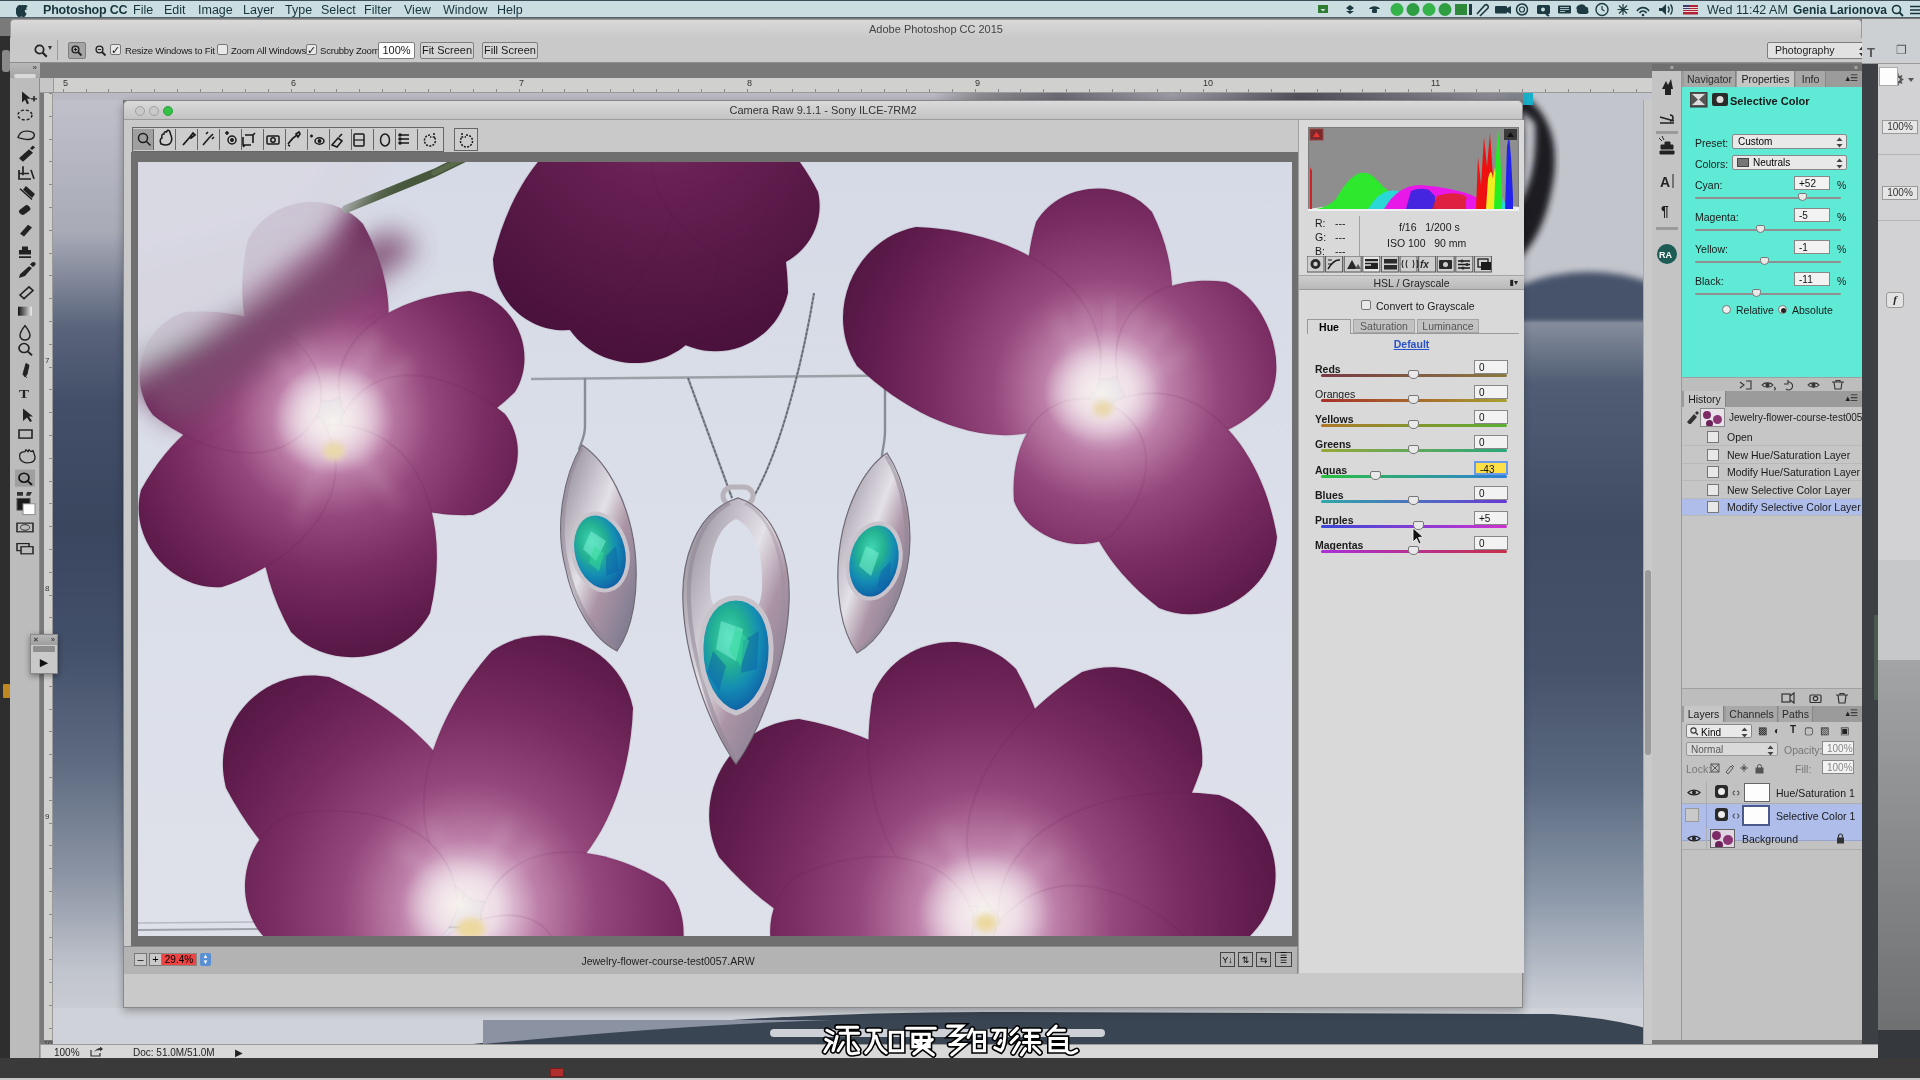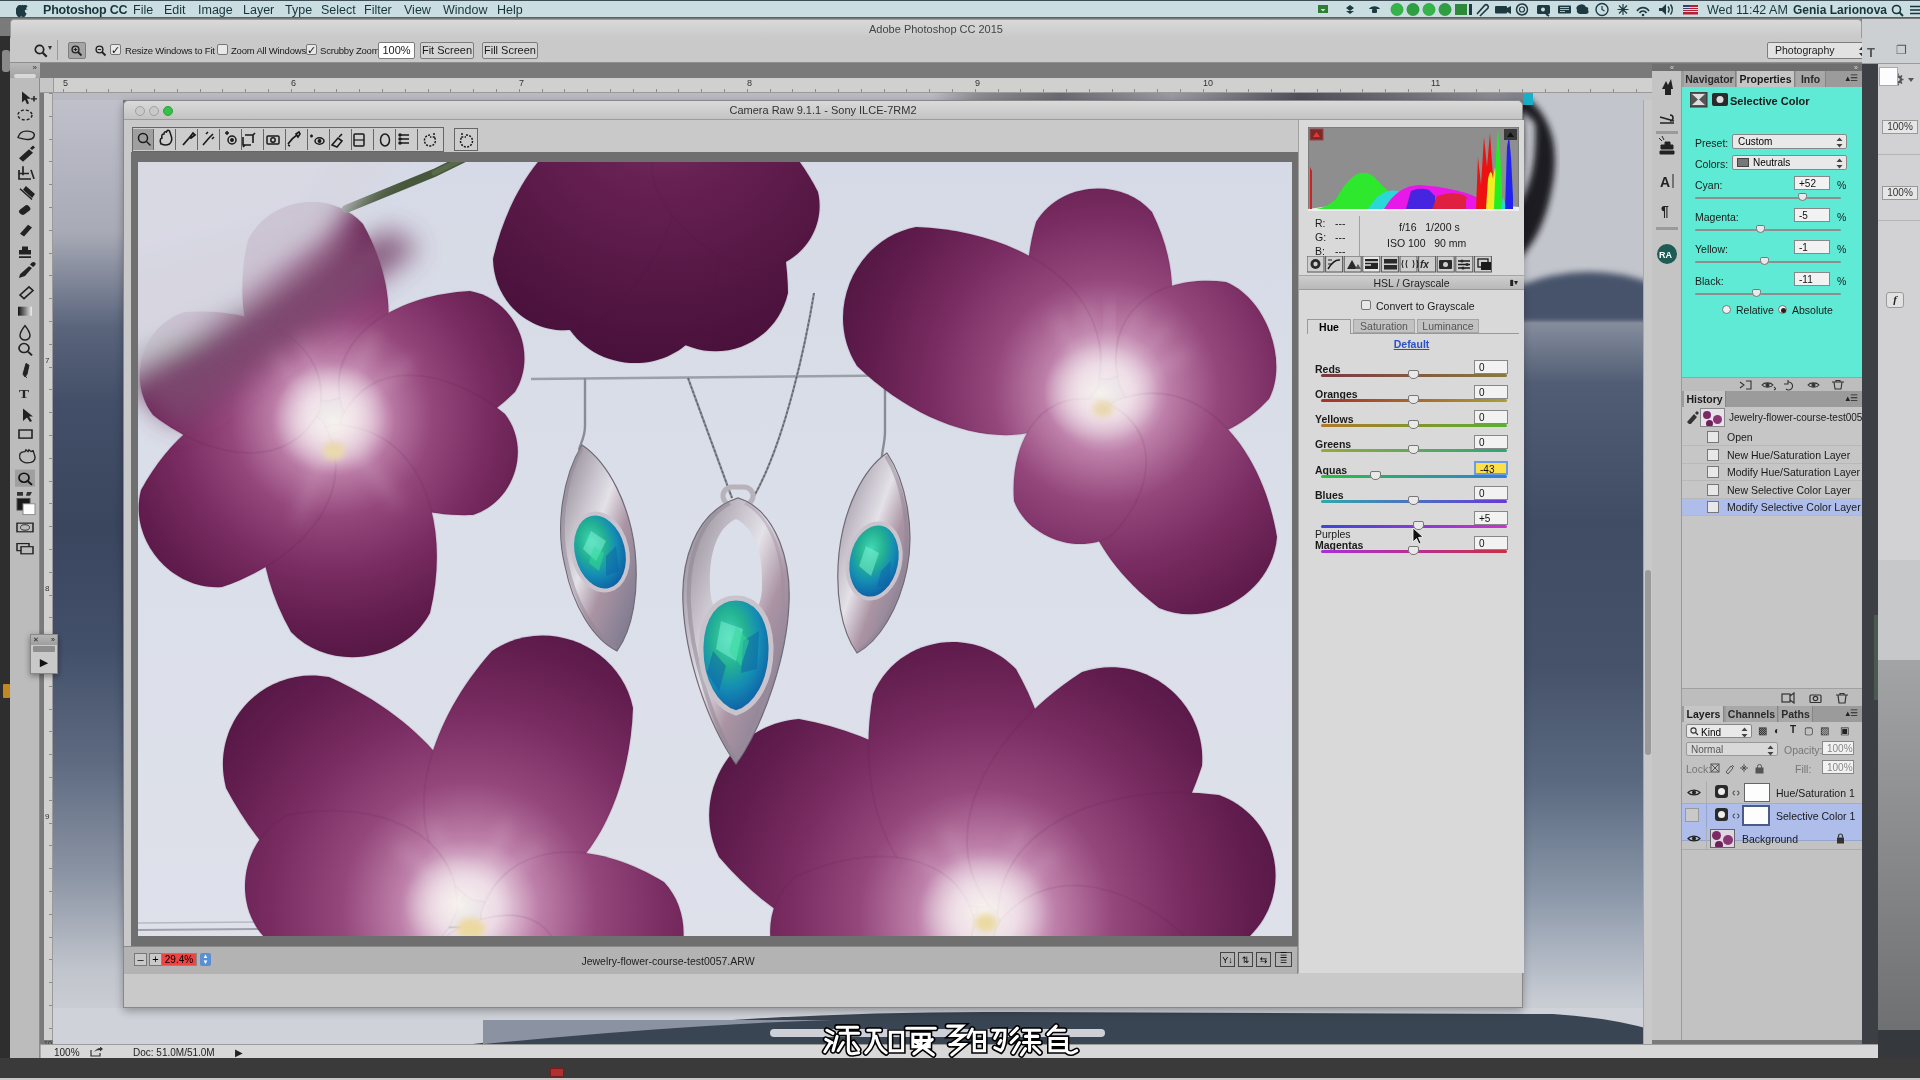--- a/index.html
+++ b/index.html
@@ -37,21 +37,21 @@
 #crframe{position:absolute;left:7px;top:51px;width:1167px;height:794px;background:#6f6f6f}
 #crimg{position:absolute;left:14px;top:61px;width:1154px;height:774px;background:#dbdfe9}
 #crpanel{position:absolute;left:1174px;top:19px;width:226px;height:853px;background:#d9d9d9;border-left:1px solid #a0a0a0}
 #crzoom{position:absolute;left:0;top:845px;width:1174px;height:28px;background:#b3b3b3;border-top:1px solid #8a8a8a;border-right:1px solid #8a8a8a}
 #crbottom{position:absolute;left:0;top:873px;width:1400px;height:35px;background:#e0e0e0;border-top:1px solid #9a9a9a}
 .btn{position:absolute;height:19px;background:linear-gradient(#fdfdfd,#e8e8e8);border:1px solid #999;border-radius:4px;font-size:11px;color:#222;text-align:center;line-height:18px}
 
 #dockicons{left:1652px;top:71px;width:30px;height:969px;background:#c4c4c4;border-right:1px solid #9a9a9a}
 #dock{left:1682px;top:71px;width:180px;height:969px;background:#c6c6c6}
 .ptabbar{position:absolute;left:0;width:100%;height:16px;background:#9b9b9b}
-.ptab{position:absolute;top:0;height:16px;background:#c6c6c6;border-right:1px solid #858585;font-size:10.5px;font-weight:bold;color:#1a1a1a;text-align:center;line-height:16px}
+.ptab{position:absolute;top:0;height:16px;background:#c6c6c6;border-right:1px solid #858585;font-size:10.5px;font-weight:normal;color:#1a1a1a;text-align:center;line-height:16px}
 .ptab.inact{background:#a8a8a8;color:#2a2a2a}
 .plabel{position:absolute;font-size:10.5px;color:#1a1a1a;white-space:nowrap}
 .pslider{position:absolute;height:3px;background:#8f8f8f;border-radius:2px}
 .pthumb{position:absolute;width:11px;height:9px;background:#e9e9e9;border:1px solid #777;border-radius:2px 2px 5px 5px}
 .pbox{position:absolute;width:34px;height:14px;background:#f2f2f2;border:1px solid #888;font-size:10px;text-align:left;line-height:13px;padding-left:4px;color:#111}
 
 #statusbar{left:40px;top:1044px;width:1838px;height:14px;background:#d8d8d8;border-top:1px solid #9a9a9a;font-size:10px;color:#222}
 #botdark{left:0;top:1058px;width:1920px;height:22px;background:#3a3a3a;border-bottom:2px solid #c8c8c8}
 </style></head>
 <body>
@@ -590,41 +590,41 @@
   <div style="position:absolute;left:8px;top:199px;width:212px;height:15px;border-bottom:1px solid #999">
    <span style="position:absolute;left:0;width:44px;height:15px;background:#d9d9d9;border:1px solid #999;border-bottom:none;font-size:10.5px;text-align:center;line-height:14px;font-weight:bold">Hue</span>
    <span style="position:absolute;left:46px;width:62px;height:14px;background:#c2c2c2;border:1px solid #a5a5a5;font-size:10.5px;text-align:center;line-height:13px;color:#555">Saturation</span>
    <span style="position:absolute;left:110px;width:62px;height:14px;background:#c2c2c2;border:1px solid #a5a5a5;font-size:10.5px;text-align:center;line-height:13px;color:#555">Luminance</span>
   </div>
   <div style="position:absolute;left:0;top:218px;width:100%;text-align:center;font-size:10.5px;color:#2a52c8;text-decoration:underline;font-weight:bold">Default</div>
   <span class="plabel" style="left:16px;top:243px;font-weight:bold">Reds</span>
   <div class="pbox" style="left:175px;top:240px;">0</div>
   <div class="pslider" style="left:22px;top:254px;width:186px;background:linear-gradient(90deg,#7a3a44,#8a7a40)"></div>
   <div class="pthumb" style="left:109px;top:250px"></div>
-  <span class="plabel" style="left:16px;top:268px;font-weight:bold">Oranges</span>
+  <span class="plabel" style="left:16px;top:268px;font-weight:normal">Oranges</span>
   <div class="pbox" style="left:175px;top:265px;">0</div>
   <div class="pslider" style="left:22px;top:279px;width:186px;background:linear-gradient(90deg,#a83028,#a8a030)"></div>
   <div class="pthumb" style="left:109px;top:275px"></div>
   <span class="plabel" style="left:16px;top:293px;font-weight:bold">Yellows</span>
   <div class="pbox" style="left:175px;top:290px;">0</div>
   <div class="pslider" style="left:22px;top:304px;width:186px;background:linear-gradient(90deg,#b07828,#58b030)"></div>
   <div class="pthumb" style="left:109px;top:300px"></div>
   <span class="plabel" style="left:16px;top:318px;font-weight:bold">Greens</span>
   <div class="pbox" style="left:175px;top:315px;">0</div>
   <div class="pslider" style="left:22px;top:329px;width:186px;background:linear-gradient(90deg,#98a838,#28a87c)"></div>
   <div class="pthumb" style="left:109px;top:325px"></div>
   <span class="plabel" style="left:16px;top:344px;font-weight:bold">Aquas</span>
   <div class="pbox" style="left:175px;top:341px;background:#fde047;border:2px solid #6a9ae8;color:#111">-43</div>
   <div class="pslider" style="left:22px;top:355px;width:186px;background:linear-gradient(90deg,#28c040,#3080d8)"></div>
   <div class="pthumb" style="left:71px;top:351px"></div>
   <span class="plabel" style="left:16px;top:369px;font-weight:bold">Blues</span>
   <div class="pbox" style="left:175px;top:366px;">0</div>
   <div class="pslider" style="left:22px;top:380px;width:186px;background:linear-gradient(90deg,#30a8a8,#6838d8)"></div>
   <div class="pthumb" style="left:109px;top:376px"></div>
-  <span class="plabel" style="left:16px;top:408px;font-weight:normal">Purples</span>
+  <span class="plabel" style="left:16px;top:394px;font-weight:bold">Purples</span>
   <div class="pbox" style="left:175px;top:391px;">+5</div>
   <div class="pslider" style="left:22px;top:405px;width:186px;background:linear-gradient(90deg,#3848d8,#d030d0)"></div>
   <div class="pthumb" style="left:114px;top:401px"></div>
   <span class="plabel" style="left:16px;top:419px;font-weight:bold">Magentas</span>
   <div class="pbox" style="left:175px;top:416px;">0</div>
   <div class="pslider" style="left:22px;top:430px;width:186px;background:linear-gradient(90deg,#a830d8,#c83048)"></div>
   <div class="pthumb" style="left:109px;top:426px"></div>
   <svg style="position:absolute;left:112px;top:408px" width="12" height="18" viewBox="0 0 12 18">
           <path d="M2 0 L2 14 L5.5 10.5 L8 16 L10 15 L7.5 9.5 L12 9 Z" fill="#111" stroke="#fff" stroke-width="0.8"></path>
         </svg>

